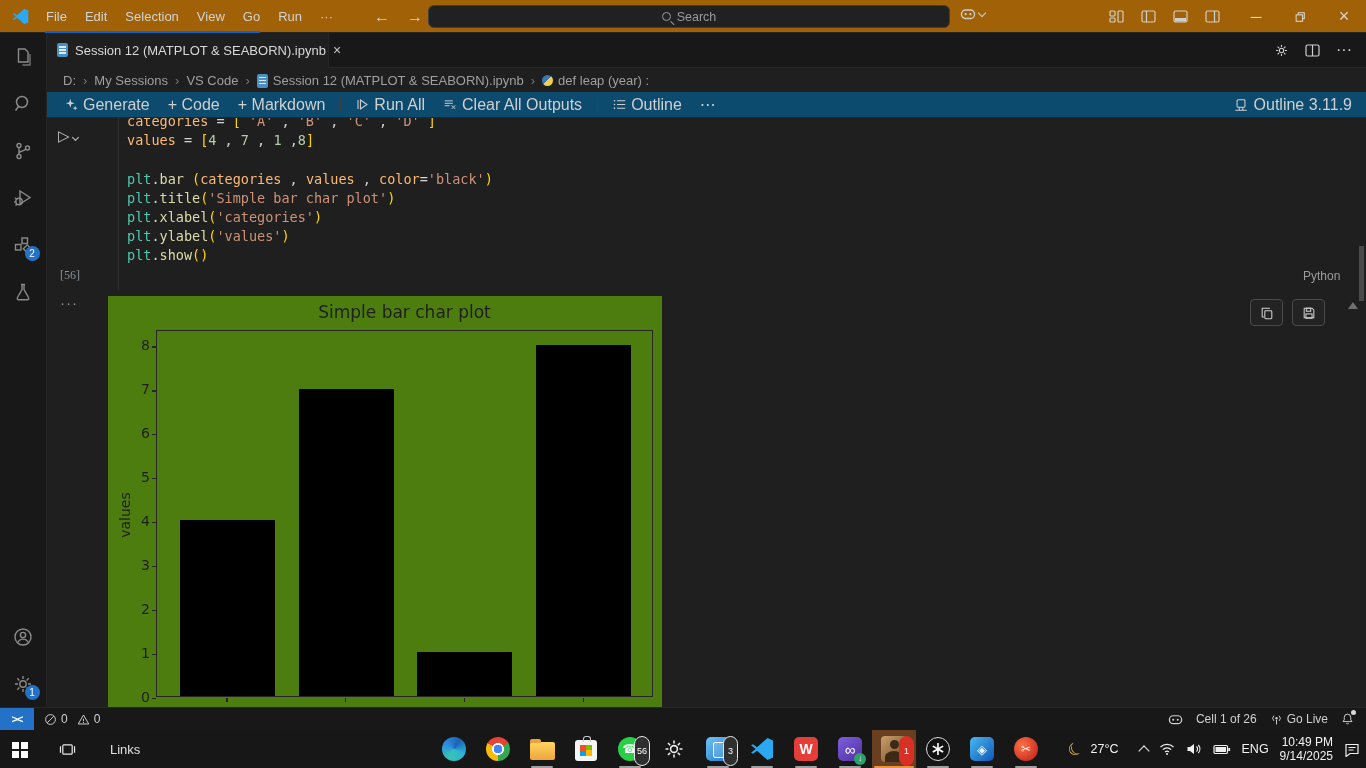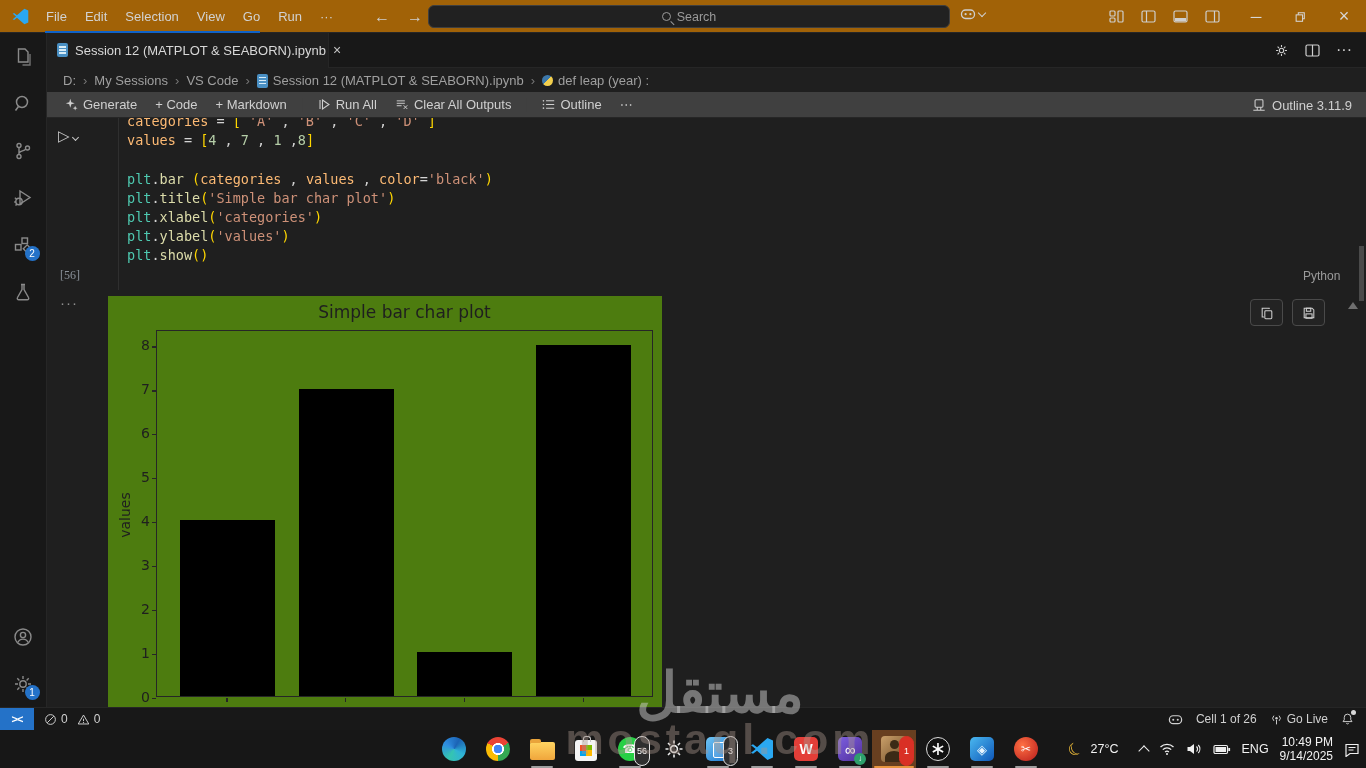--- a/index.html
+++ b/index.html
@@ -47,22 +47,22 @@
 .tab-actions{margin-left:auto;display:flex;align-items:center;gap:16px;padding-right:14px;color:#cfcfcf}
 
 
 .breadcrumb{position:absolute;left:47px;top:69px;right:0;height:23px;display:flex;align-items:center;gap:7px;
   padding-left:16px;font-size:13px;color:#9f9f9f;z-index:5}
 .bc-item{display:flex;align-items:center;gap:5px;white-space:nowrap}
 .bc-sep{color:#767676;font-size:13px}
 .py-ic{width:11px;height:11px;border-radius:50%;background:linear-gradient(135deg,#3c77aa 50%,#f2cf4e 50%)}
 
 
-.nbtoolbar{position:absolute;left:47px;top:92px;right:0;height:26px;background:#404040;border-bottom:1px solid #262626;
-  display:flex;align-items:center;padding-left:10px;gap:2px;font-size:13px;color:#cfcfcf;z-index:6}
+.nbtoolbar{position:absolute;left:47px;top:92px;right:0;height:26px;background:#0c4a6e;border-bottom:1px solid #262626;
+  display:flex;align-items:center;padding-left:10px;gap:2px;font-size:16px;color:#cfcfcf;z-index:6}
 .tbtn{display:flex;align-items:center;gap:5px;padding:0 8px;height:24px;border-radius:4px;white-space:nowrap}
 .tsep{width:1px;height:14px;background:#3f3f3f;margin:0 5px}
 .kernel{position:absolute;right:14px;top:0;height:26px;display:flex;align-items:center;gap:6px;color:#cfcfcf}
 
 
 .run-btn{position:absolute;left:58px;top:127px;display:flex;align-items:flex-start;gap:3px;color:#c8c8c8;font-size:15px;z-index:2}
 .chev-sm{width:5px;height:5px;border-right:1.4px solid #c8c8c8;border-bottom:1.4px solid #c8c8c8;transform:rotate(45deg);margin-top:8px}
 .cell-divider{position:absolute;left:118px;top:112px;width:1px;height:178px;background:#2f2f2f;z-index:1}
 .code-lines{position:absolute;left:127px;top:112px;font-family:"DejaVu Sans Mono",monospace;font-size:13.5px;line-height:19.2px;z-index:2;white-space:pre}
 .tk-var{color:#fdba74}.tk-op{color:#d4d4d4}.tk-num{color:#b5cea8}.tk-str{color:#ce9178}
@@ -465,20 +465,32 @@
         <svg width="13" height="14" viewBox="0 0 16 16" fill="none" stroke="#d0d0d0" stroke-width="1.2">
             <path d="M8 2a4 4 0 0 1 4 4v3l1.5 2.2h-11L4 9V6a4 4 0 0 1 4-4z"></path>
             <path d="M6.5 13a1.6 1.6 0 0 0 3 0"></path>
           </svg>
         <span class="bell-dot"></span>
       </span>
     </span>
   </div>
 
   <div class="taskbar">
+    <div class="tb-left">
+      <span class="start-btn">
+          <span class="win-grid"></span>
+        </span>
+      <span class="taskview-btn">
+        <svg width="17" height="15" viewBox="0 0 18 16" fill="none" stroke="currentColor" stroke-width="1.3">
+            <rect x="4" y="3" width="10" height="10" rx="1"></rect>
+            <path d="M1.5 4.5v7M16.5 4.5v7"></path>
+          </svg>
+      </span>
+      <span class="links">Links</span>
+    </div>
     <div class="tb-apps">
         <div class="tb-app">
           <span class="ic ic-edge"></span>
         </div>
         <div class="tb-app">
           <span class="ic ic-chrome"></span>
         </div>
         <div class="tb-app">
           <span class="ic ic-file-explorer"></span>
           <span class="underline"></span>
@@ -562,18 +574,14 @@
         <div>10:49 PM</div>
         <div>9/14/2025</div>
       </span>
       <svg width="16" height="15" viewBox="0 0 16 15" fill="none" stroke="#eee" stroke-width="1.2">
           <path d="M2 2.5h12v9H6l-4 3z"></path>
           <path d="M4.5 5.5h7M4.5 8h5"></path>
         </svg>
     </div>
   </div>
 
-  <div class="watermark">
-    <div class="wm1">مستقل</div>
-    <div class="wm2">mostaql.com</div>
-  </div>
 
 </div>
 
 </body></html>

